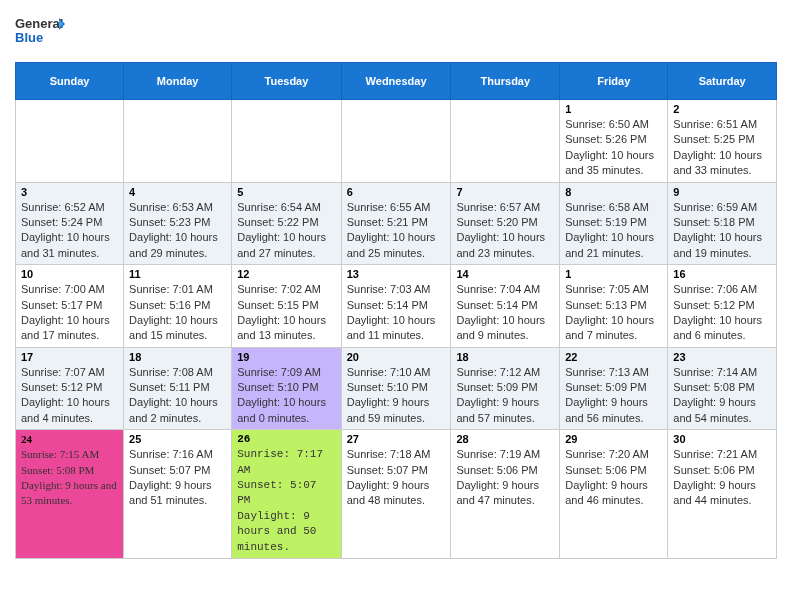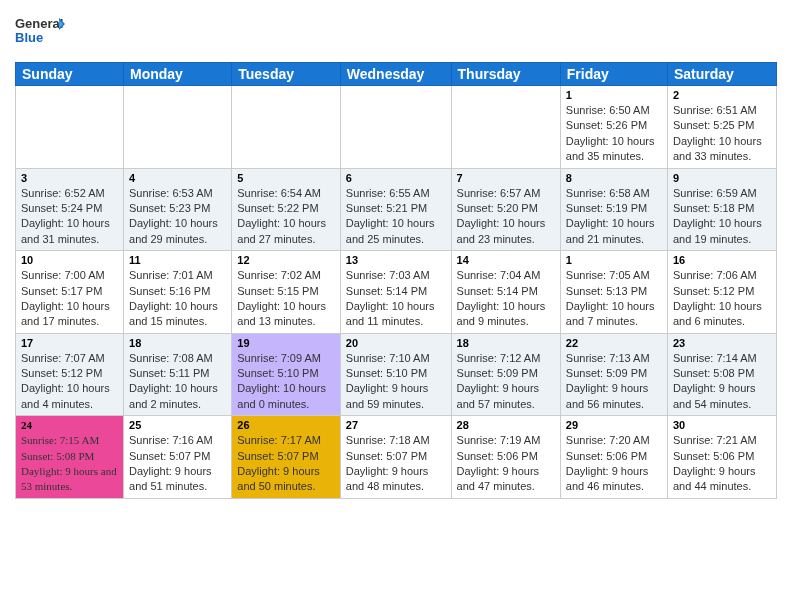--- a/index.html
+++ b/index.html
@@ -13,23 +13,23 @@
     
     .title-area { text-align: right; }
     .month-year { font-size: 32px; color: #333; font-weight: normal; }
     .location { font-size: 14px; color: #555; }
     
     .calendar { width: 100%; border-collapse: collapse; }
     
     .calendar th {
       background-color: #1976d2;
       color: #fff;
-      padding: 3px 6px;
-      text-align: left;
-      font-size: 14px;
+      padding: 12px 6px;
+      text-align: center;
+      font-size: 11px;
       font-weight: bold;
       border: 1px solid #1565c0;
     }
     
     .calendar td {
       border: 1px solid #ccc;
       vertical-align: top;
       padding: 3px 5px;
       font-size: 10px;
       width: 113px;
@@ -187,21 +187,21 @@
         </tr>
         <tr>
           <td style="background-color: #ec4899; font-family: Liberation Serif, serif;">
             <div class="day-num">24</div>
             <div class="day-info">Sunrise: 7:15 AM<br>Sunset: 5:08 PM<br>Daylight: 9 hours and 53 minutes.</div>
           </td>
           <td style="background-color: rgb(255, 255, 255);">
             <div class="day-num">25</div>
             <div class="day-info">Sunrise: 7:16 AM<br>Sunset: 5:07 PM<br>Daylight: 9 hours and 51 minutes.</div>
           </td>
-          <td style="background-color: #eab308;">
+          <td style="background-color: #bef264; font-family: Liberation Mono, monospace;">
             <div class="day-num">26</div>
             <div class="day-info">Sunrise: 7:17 AM<br>Sunset: 5:07 PM<br>Daylight: 9 hours and 50 minutes.</div>
           </td>
           <td style="background-color: rgb(255, 255, 255);">
             <div class="day-num">27</div>
             <div class="day-info">Sunrise: 7:18 AM<br>Sunset: 5:07 PM<br>Daylight: 9 hours and 48 minutes.</div>
           </td>
           <td style="background-color: rgb(255, 255, 255);">
             <div class="day-num">28</div>
             <div class="day-info">Sunrise: 7:19 AM<br>Sunset: 5:06 PM<br>Daylight: 9 hours and 47 minutes.</div>

